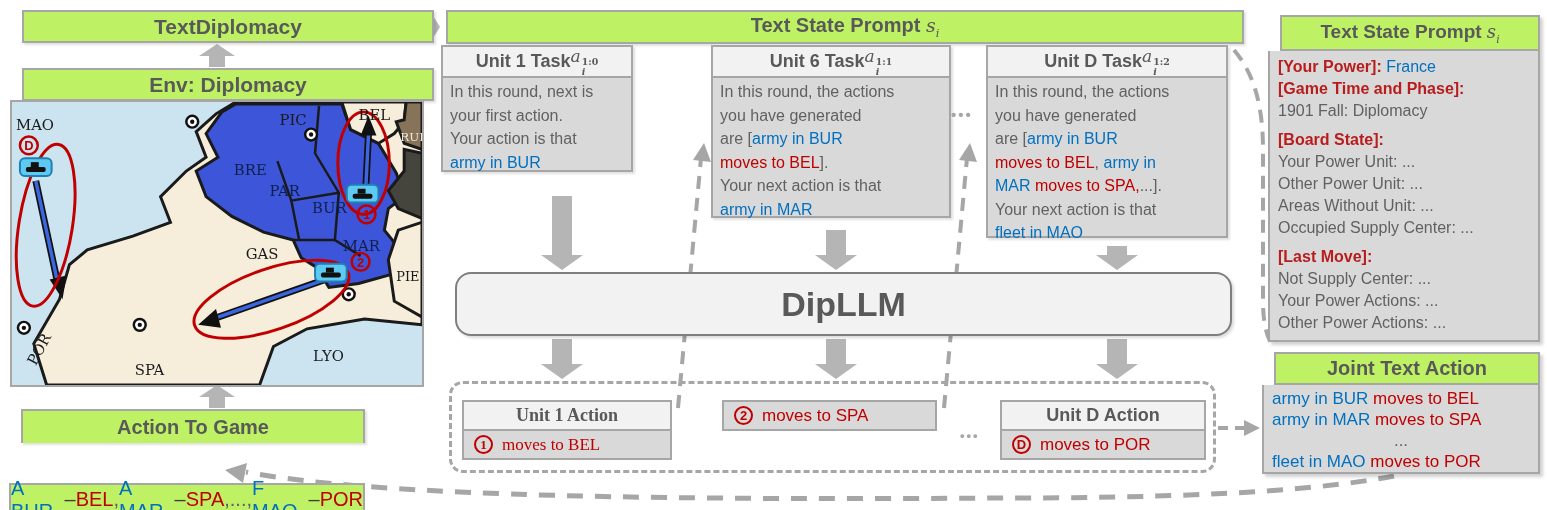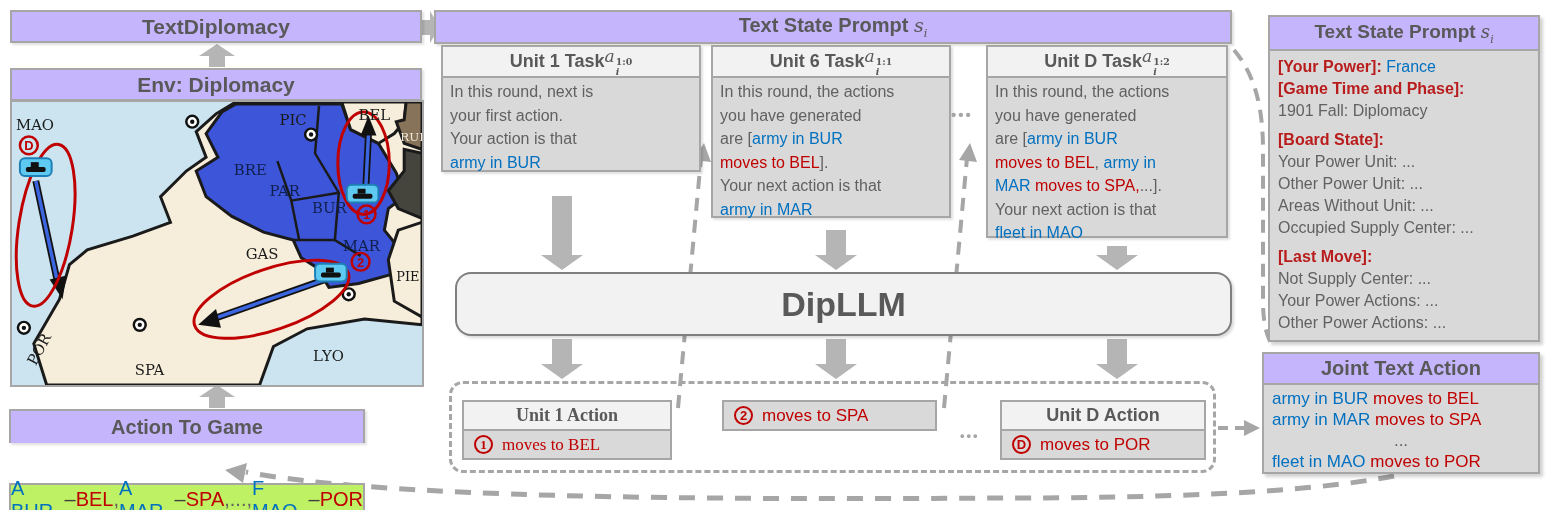--- a/index.html
+++ b/index.html
@@ -3,21 +3,21 @@
 <meta charset="utf-8">
 <style>
   html,body{margin:0;padding:0;background:#ffffff;}
   .canvas{position:relative;width:1547px;height:510px;background:#fff;
           font-family:"Liberation Sans",sans-serif;overflow:hidden;}
   .underlay{position:absolute;left:0;top:0;z-index:1;}
   .abs{position:absolute;box-sizing:border-box;}
   .z2{z-index:2;} .z3{z-index:3;}
 
   
-  .frame{border:2px solid #a6a6a6;background:#c4b5fd;box-shadow:2px 2px 2px rgba(0,0,0,.12);}
+  .frame{border:2px solid #a6a6a6;background:#bef264;box-shadow:2px 2px 2px rgba(0,0,0,.12);margin-left:12px;}
   .titlebox{display:flex;align-items:center;justify-content:center;
             font-weight:bold;color:#595959;}
 
   
   .task{border:2px solid #a6a6a6;background:#d9d9d9;box-shadow:2px 2px 2px rgba(0,0,0,.12);}
   .task-h{height:29px;background:#f2f2f2;border-bottom:2px solid #a6a6a6;
           display:flex;align-items:center;justify-content:center;
           font-weight:bold;font-size:18px;color:#595959;}
   .task-b{padding:2px 7px 0 7px;font-size:16px;line-height:23.5px;color:#616161;}
 
@@ -208,21 +208,21 @@
         <span class="c-blue">F MAO </span>
         <span class="c-dark">– </span>
         <span class="c-red">POR</span>
       </div>
   </div>
 
   <div class="abs z2 frame titlebox" style="left:434px;top:10px;width:798px;height:34px;font-size:20px;">
     <span><span class="c-hd">Text State Prompt </span><span class="c-math">s<sub>i</sub></span></span>
   </div>
 
-  <div class="abs z2 task" style="left:441px;top:45px;width:260px;height:127px;">
+  <div class="abs z2 task" style="left:441px;top:45px;width:192px;height:127px;">
     <div class="task-h">
         <span class="c-hd">Unit 1 Task </span>
         <span class="c-math">a<span class="supsub">
             <span class="sup">1:0</span>
             <span class="sub">i</span>
           </span></span>
       </div>
     <div class="task-b">
         <div class="tl"><span class="c-gray">In this round, next is</span></div>
         <div class="tl"><span class="c-gray">your first action.</span></div>

